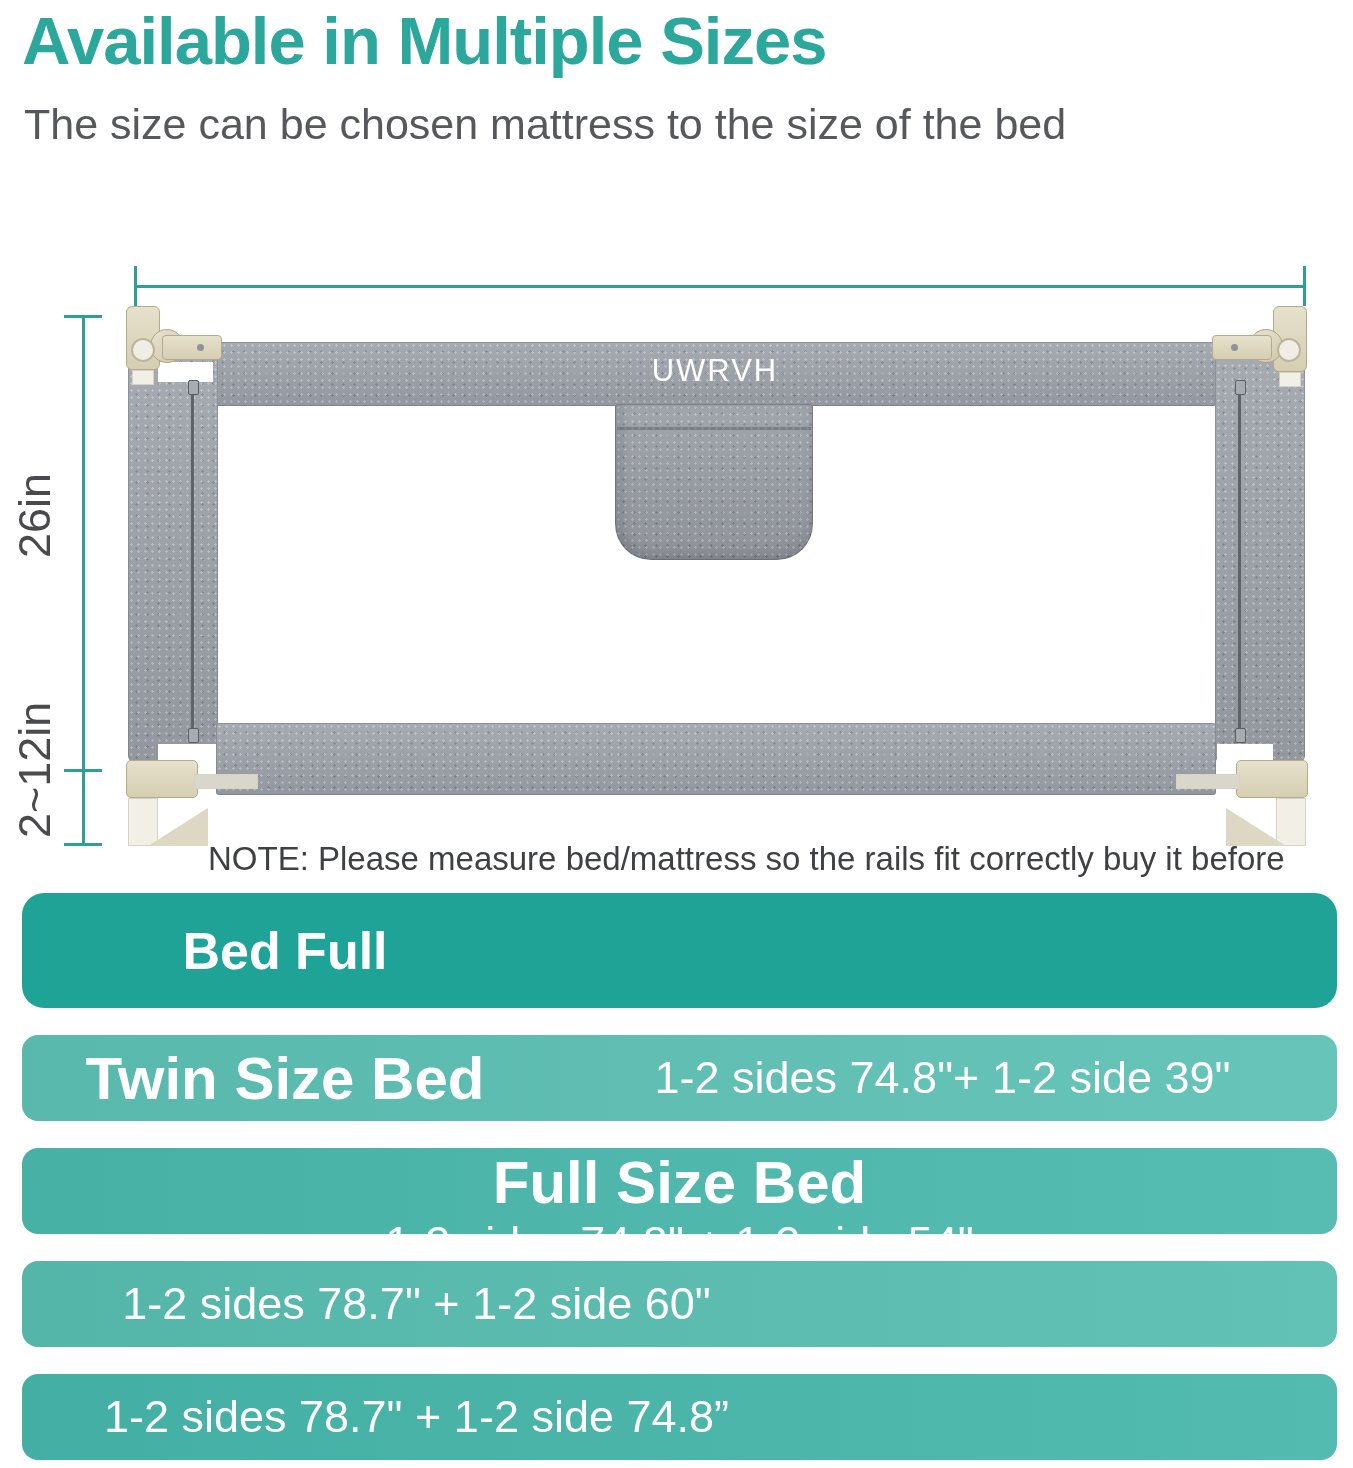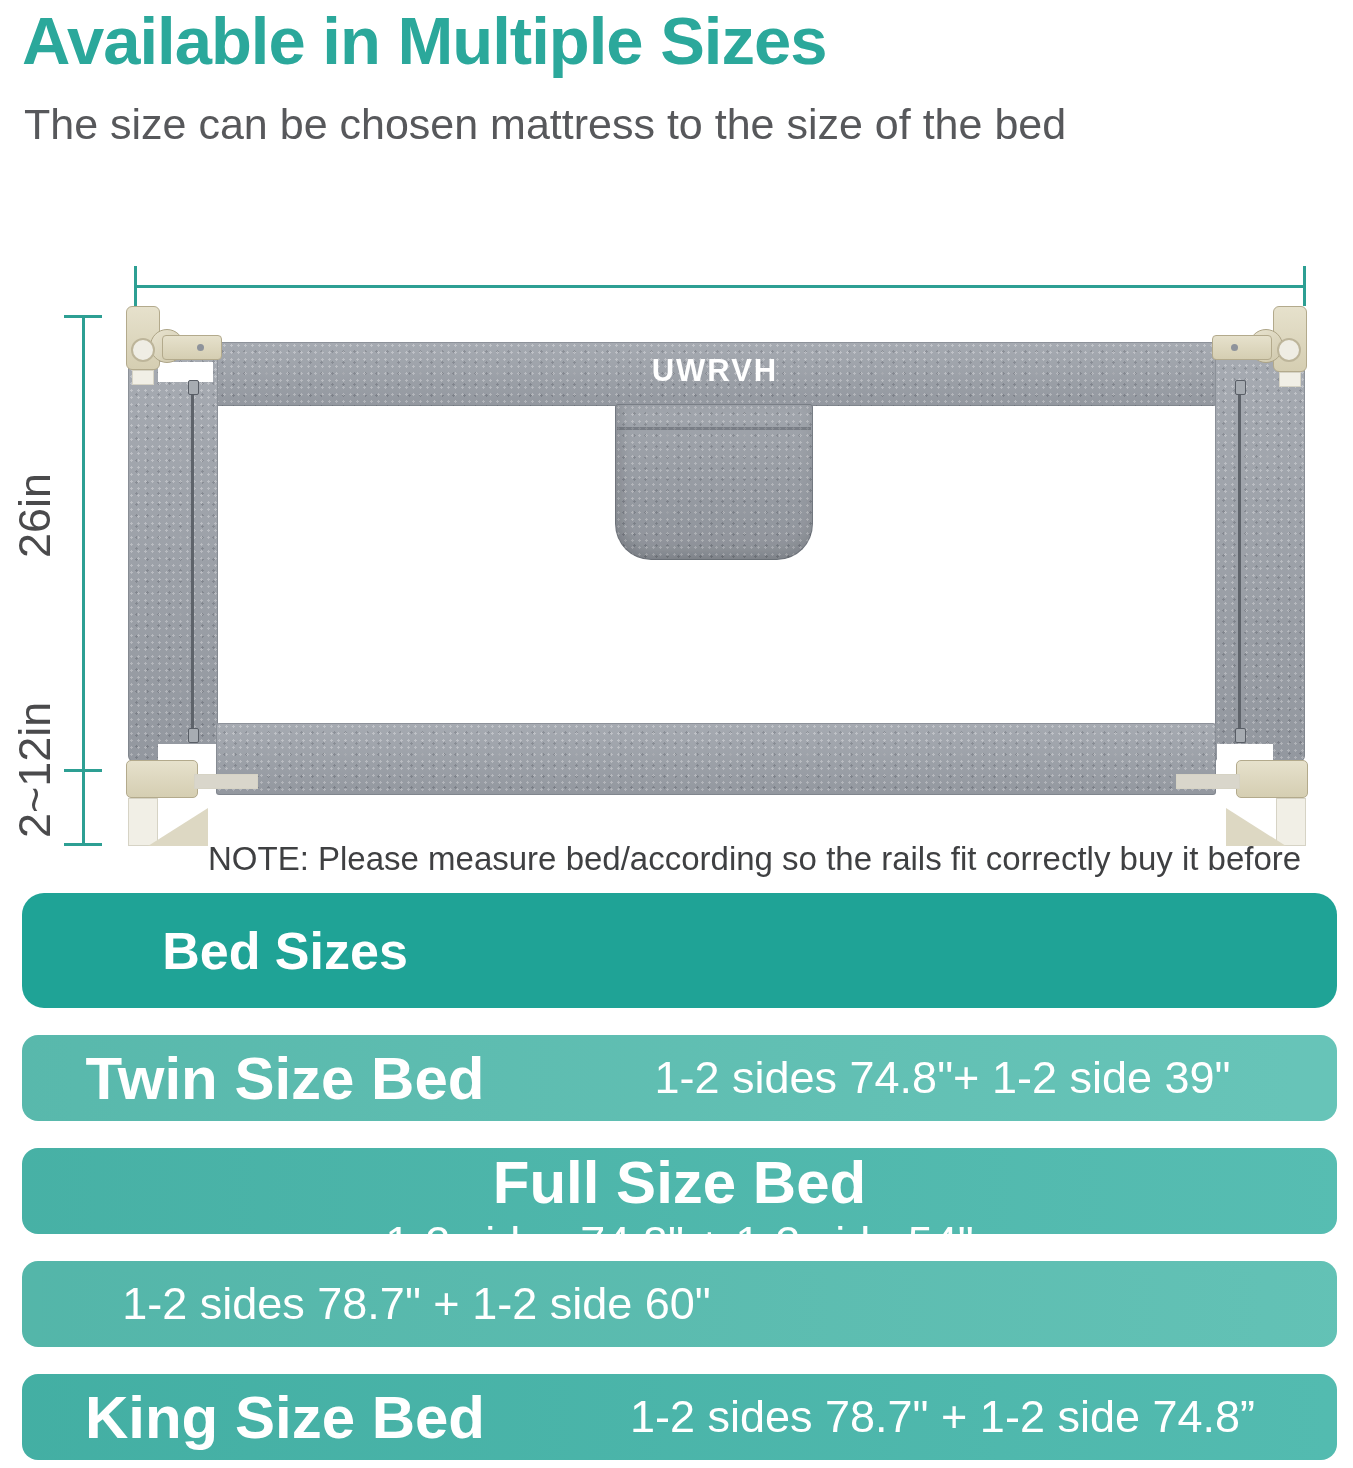--- a/index.html
+++ b/index.html
@@ -32,21 +32,21 @@
   .fabric{background-color:#9CA1A9;
     background-image:
       linear-gradient(180deg,rgba(255,255,255,.10),rgba(0,0,0,.06)),
       radial-gradient(rgba(255,255,255,.30) 1px,transparent 1.3px),
       radial-gradient(rgba(60,66,76,.28) 1px,transparent 1.3px);
     background-size:100% 100%,7px 7px,11px 11px;
     background-position:0 0,0 0,3px 4px;
     box-shadow:inset 0 0 0 1px rgba(95,100,110,.35);}
   .bar-top{position:absolute;left:214px;top:342px;width:1002px;height:64px;border-radius:8px 4px 2px 2px;}
   .brand{position:absolute;left:214px;top:353px;width:1002px;text-align:center;
-         font-size:31px;font-weight:700;color:#ffffff;letter-spacing:2px;}
+         font-size:31px;font-weight:400;color:#ffffff;letter-spacing:2px;}
   .panel{position:absolute;width:90px;border-radius:6px;}
   .panel-l{left:128px;top:352px;height:410px;}
   .panel-r{left:1215px;top:348px;height:414px;}
   .bar-bottom{position:absolute;left:216px;top:723px;width:1000px;height:72px;border-radius:3px;}
   .notch{position:absolute;background:#ffffff;}
   .notch-tl{left:158px;top:362px;width:55px;height:20px;}
   .notch-bl{left:158px;top:744px;width:58px;height:28px;}
   .notch-br{left:1217px;top:744px;width:56px;height:28px;}
   .pocket{position:absolute;left:615px;top:404px;width:198px;height:156px;
           border-radius:3px 3px 36px 36px;
@@ -141,36 +141,35 @@
   <div class="cream" style="left:126px;top:760px;width:72px;height:38px;border-radius:5px;"></div>
   <div class="whitepiece" style="left:194px;top:774px;width:64px;height:15px;background:#D9D6CB;"></div>
   <div class="whitepiece" style="left:128px;top:798px;width:30px;height:48px;"></div>
   <div class="foot foot-l" style="left:148px;top:808px;"></div>
 
   <div class="cream" style="left:1236px;top:760px;width:72px;height:38px;border-radius:5px;"></div>
   <div class="whitepiece" style="left:1176px;top:774px;width:64px;height:15px;background:#D9D6CB;"></div>
   <div class="whitepiece" style="left:1276px;top:798px;width:30px;height:48px;"></div>
   <div class="foot foot-r" style="left:1226px;top:808px;"></div>
 
-  <div class="note">NOTE: Please measure bed/according so the rails fit correctly buy it before</div>
+  <div class="note">NOTE: Please measure bed/mattress so the rails fit correctly buy it before</div>
 
   <div class="size-table">
     <div class="t-head">
-      <div class="cell-l">Bed Sizes</div>
+      <div class="cell-l">Bed Full</div>
     </div>
     <div class="t-row row-0">
       <div class="cell-l">Twin Size Bed</div>
       <div class="cell-r">1-2 sides 74.8"+ 1-2 side 39"</div>
     </div>
     <div class="t-row row-1">
       <div class="cell-l">Full Size Bed</div>
       <div class="cell-r">1-2 sides 74.8" + 1-2 side 54"</div>
     </div>
     <div class="t-row row-2">
       <div class="cell-r">1-2 sides 78.7" + 1-2 side 60"</div>
     </div>
     <div class="t-row row-3">
-      <div class="cell-l">King Size Bed</div>
       <div class="cell-r">1-2 sides 78.7" + 1-2 side 74.8”</div>
     </div>
   </div>
 
 </div>
 
 </body></html>

